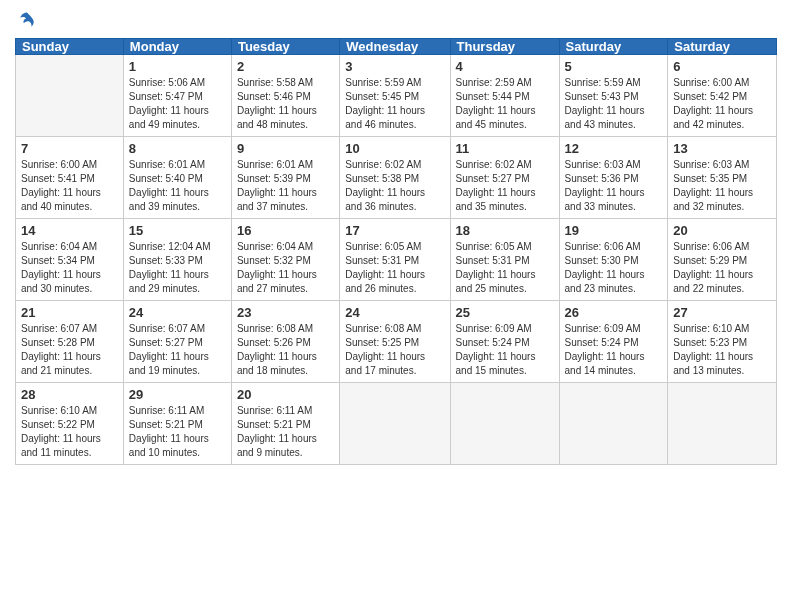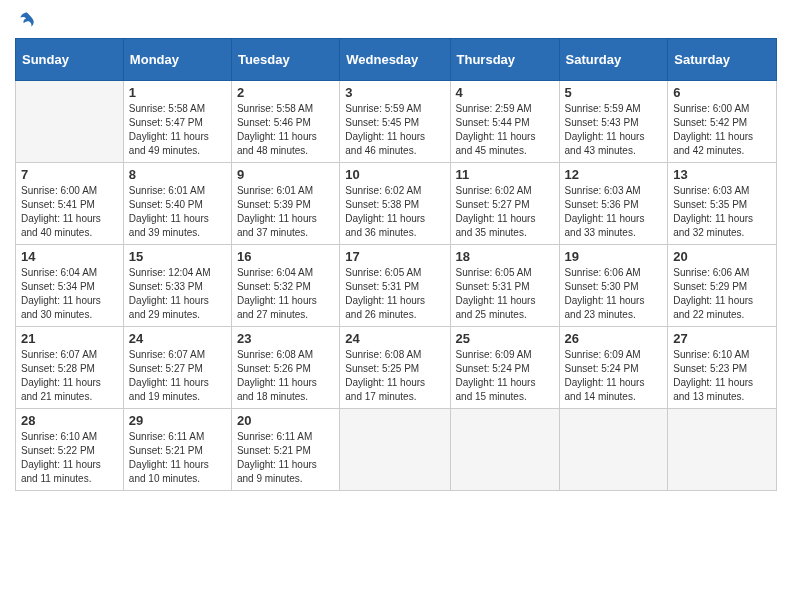--- a/index.html
+++ b/index.html
@@ -57,21 +57,21 @@
       color: #555;
     }
     .calendar {
       width: 100%;
       border-collapse: collapse;
     }
     .calendar th {
       background-color: #2a6db5;
       color: white;
       text-align: left;
-      padding: 13px 6px;
+      padding: 0 6px;
       font-size: 13px;
       font-weight: bold;
       border: 1px solid #1a5da0;
     }
     .calendar td {
       border: 1px solid #ccc;
       vertical-align: top;
       padding: 4px 5px;
       width: 113px;
       height: 82px;
@@ -123,21 +123,21 @@
           <th>Thursday</th>
           <th>Saturday</th>
           <th>Saturday</th>
         </tr>
     </thead>
     <tbody id="calendar-body">
     <tr>
           <td class="empty"></td>
           <td>
             <span class="day-number">1</span>
-            <div class="day-info">Sunrise: 5:58 AM
+            <div class="day-info">Sunrise: 5:06 AM
 Sunset: 5:47 PM
 Daylight: 11 hours
 and 49 minutes.</div>
           </td>
           <td>
             <span class="day-number">2</span>
             <div class="day-info">Sunrise: 5:58 AM
 Sunset: 5:46 PM
 Daylight: 11 hours
 and 48 minutes.</div>

